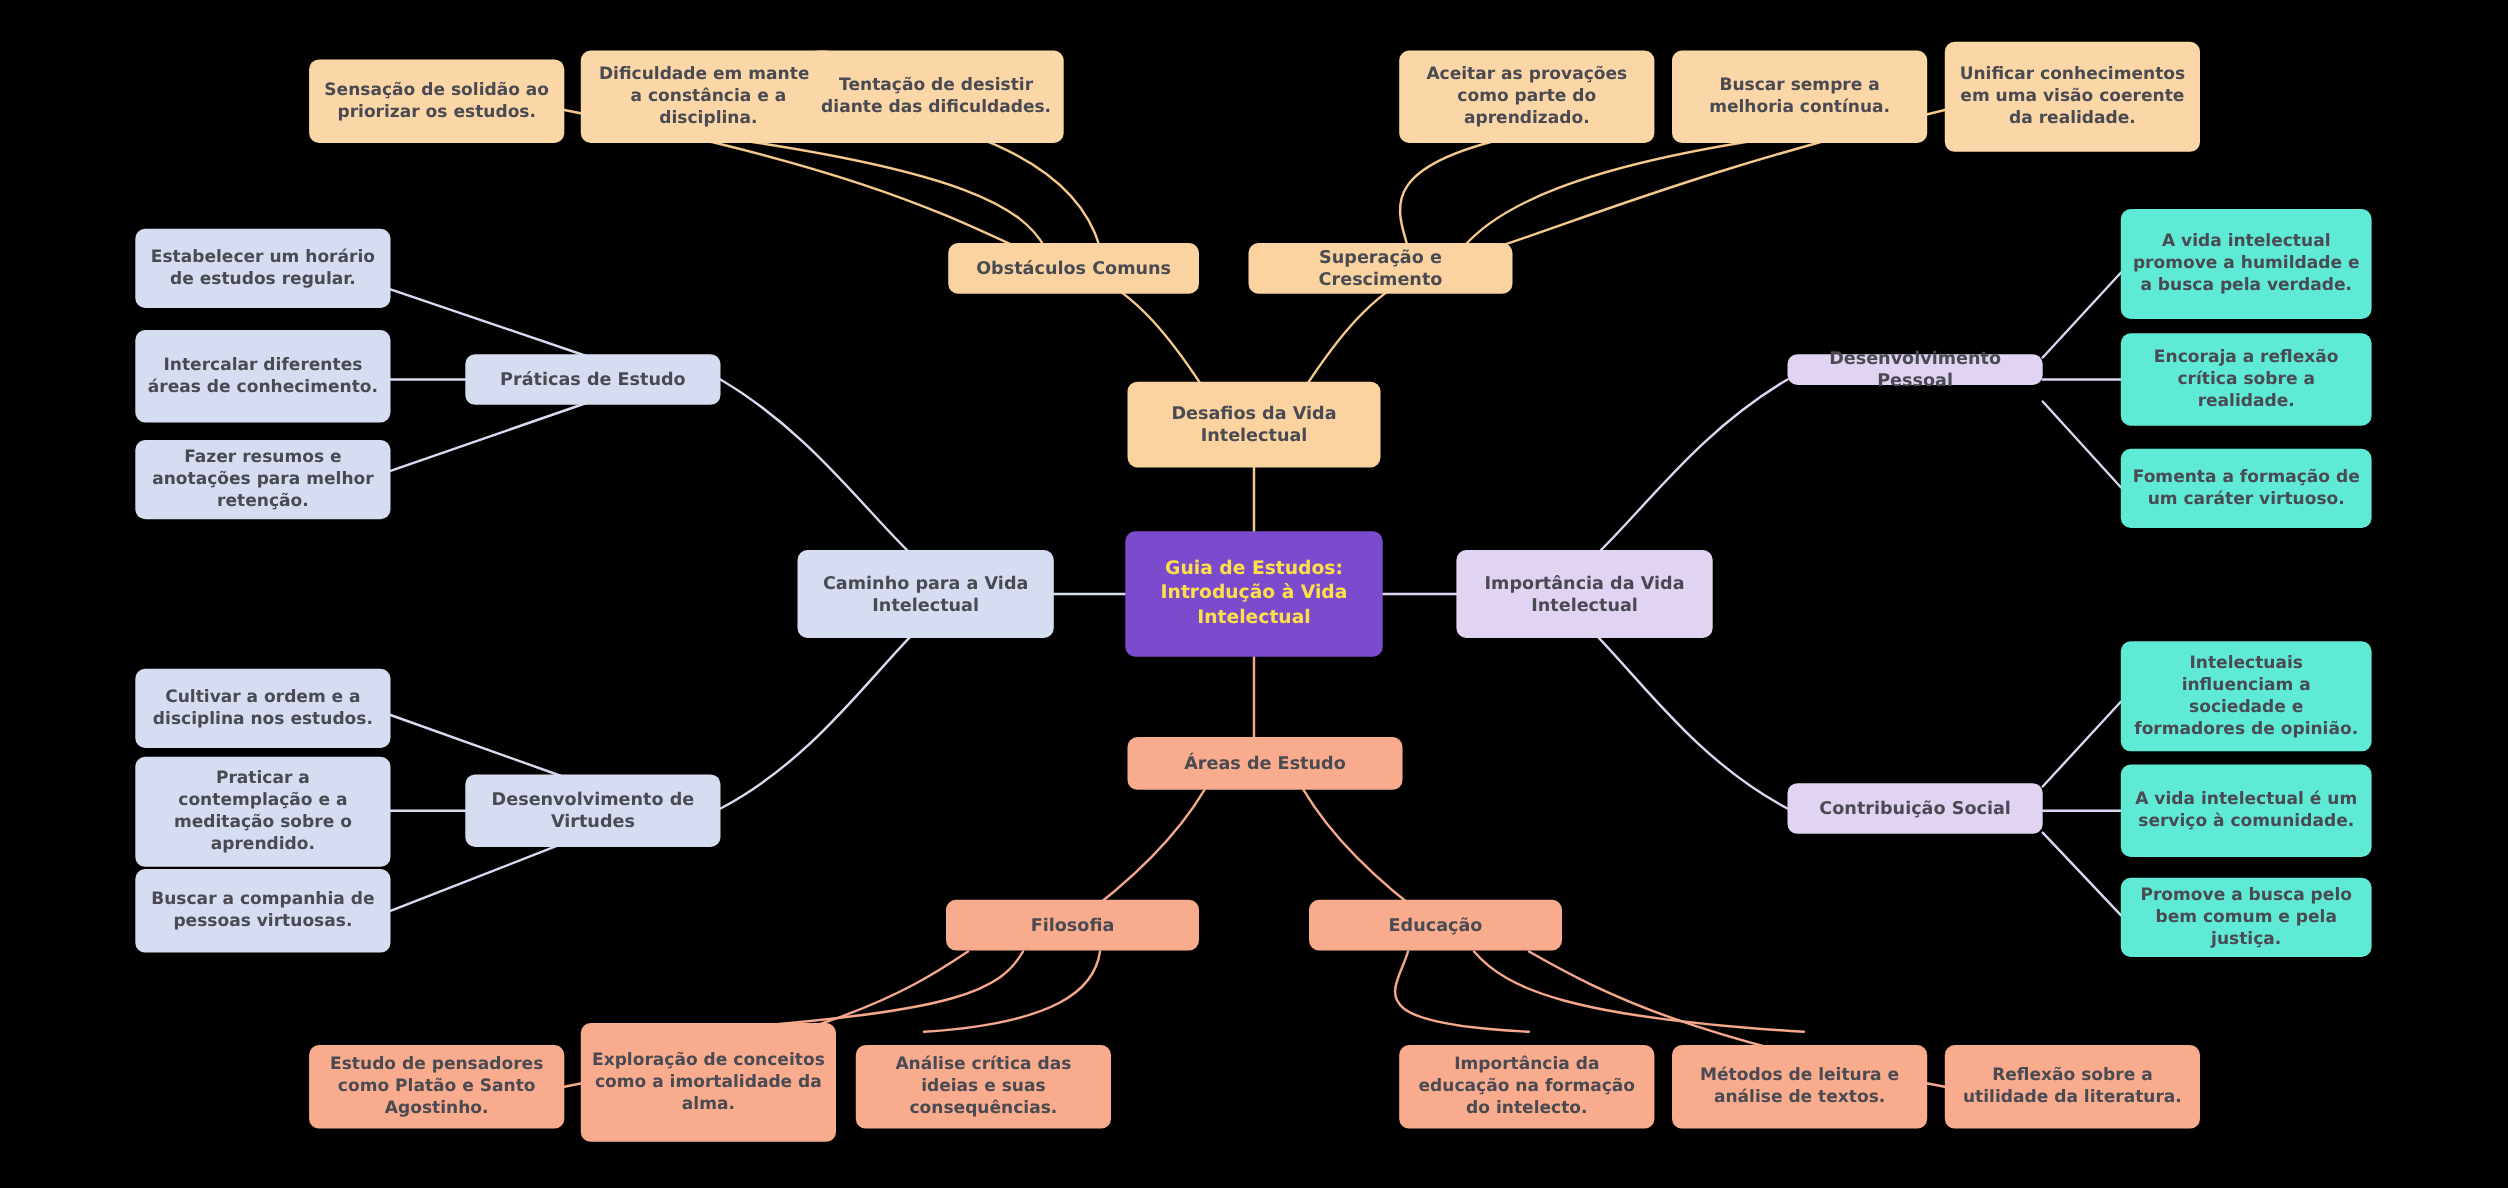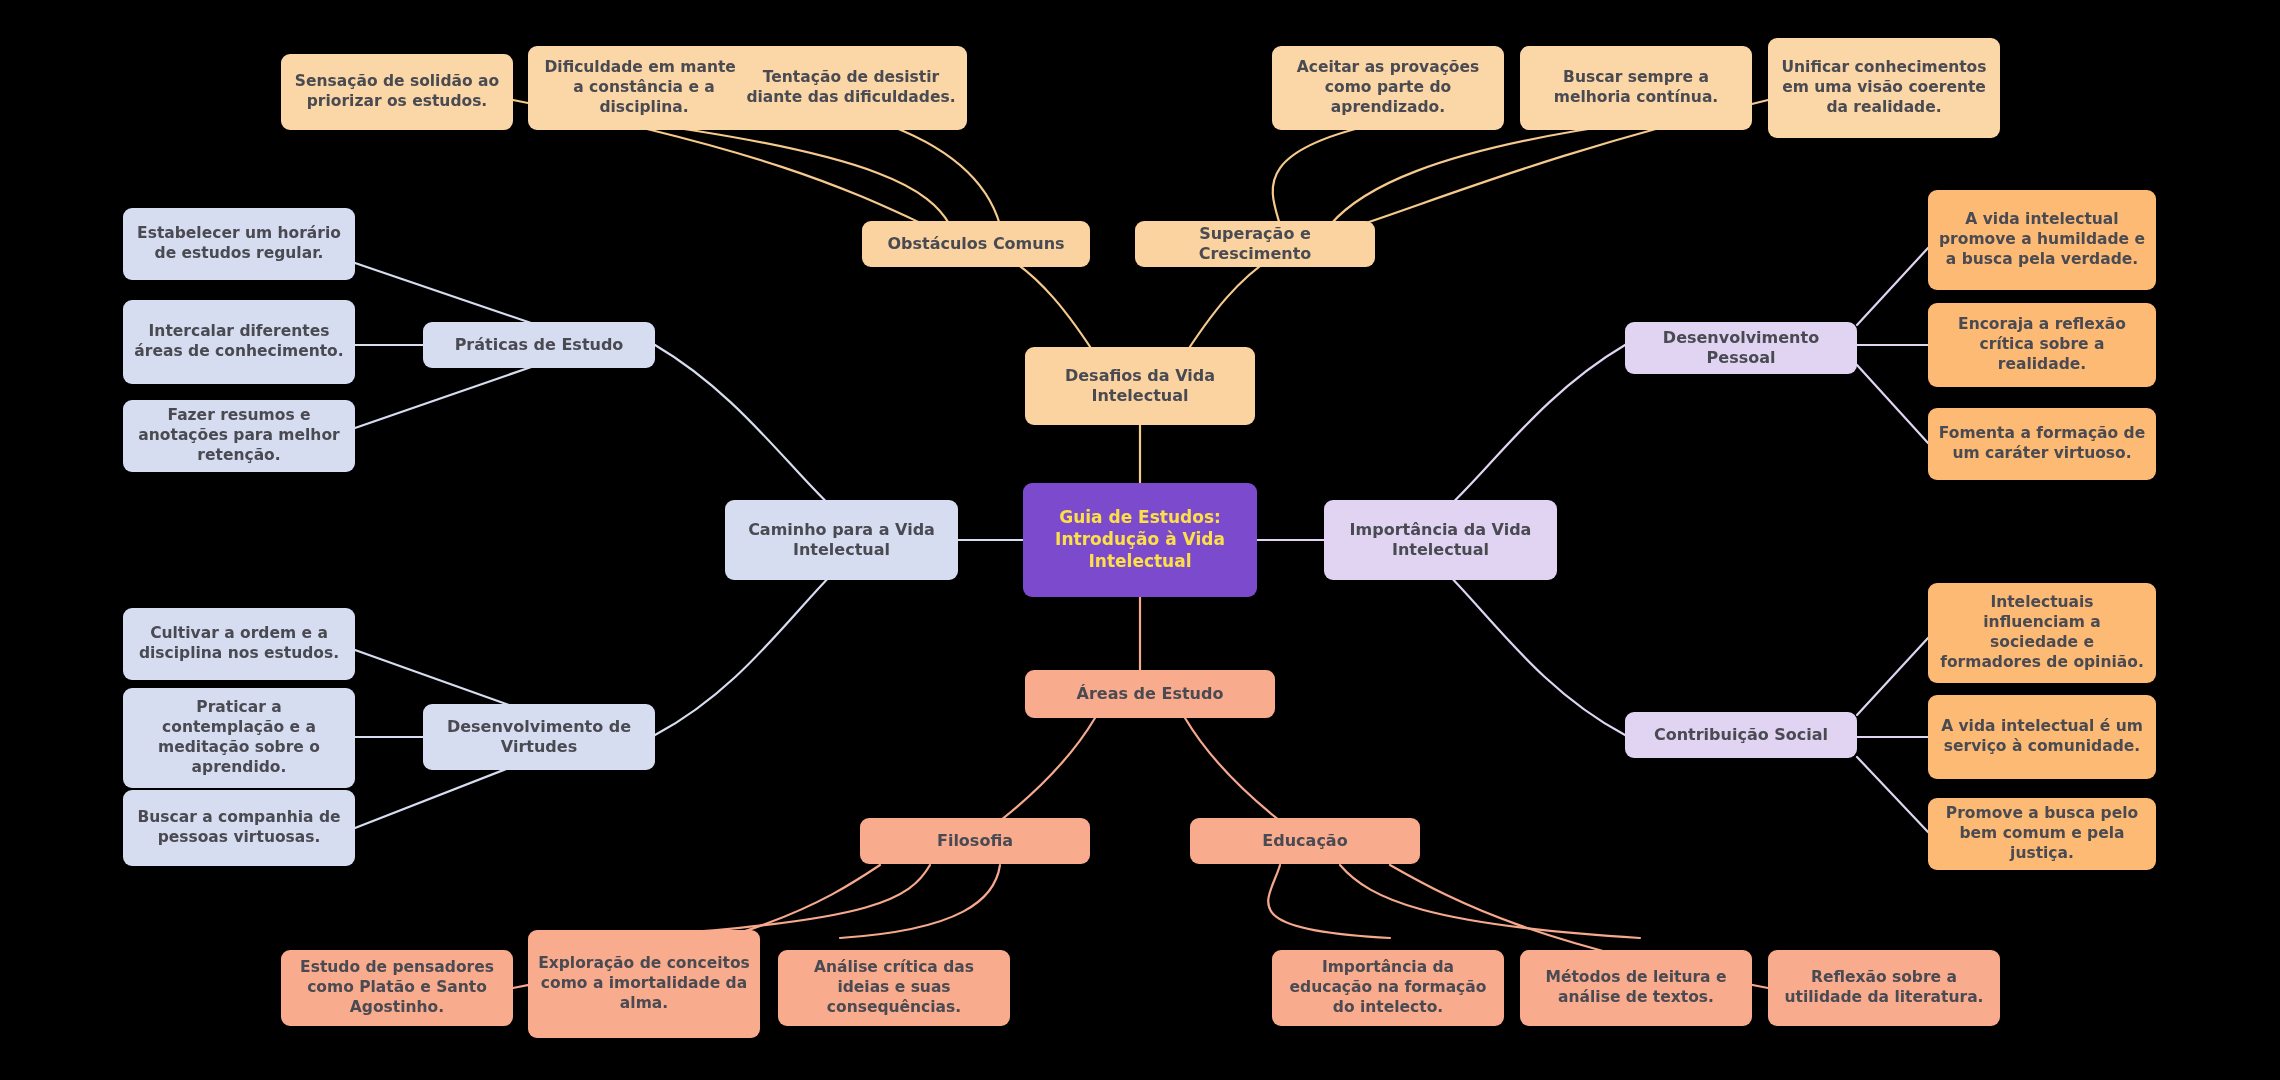--- a/index.html
+++ b/index.html
@@ -13,21 +13,21 @@
     position:absolute;box-sizing:border-box;
     display:flex;align-items:center;justify-content:center;
     text-align:center;border-radius:9px;
     color:#4a4a52;font-weight:bold;line-height:1.28;
     padding:6px 10px;z-index:5;
   }
   .n-root{background:#7c4bcd;color:#fde047;font-size:17px;}
   .n-blue{background:#d7ddf0;font-size:16px;}
   .n-blue-leaf{background:#d7ddf0;font-size:15.5px;}
   .n-purple{background:#e0d4f2;font-size:16px;}
-  .n-purple-leaf{background:#fdba74;font-size:15.5px;}
+  .n-purple-leaf{background:#5eead4;font-size:15.5px;}
   .n-orange{background:#fad3a0;font-size:16px;}
   .n-orange-leaf{background:#fbd6a6;font-size:15.5px;}
   .n-salmon{background:#f9ab8d;font-size:16px;}
   .n-salmon-leaf{background:#f9ab8d;font-size:15.5px;}
 </style>
 </head>
 <body>
 
 <div id="stage">
 
@@ -146,21 +146,21 @@
     <span>Buscar sempre a melhoria contínua.</span>
   </div>
   <div class="node n-orange-leaf" style="left:1768px;top:38px;width:232px;height:100px;text-align:center;">
     <span>Unificar conhecimentos em uma visão coerente da realidade.</span>
   </div>
 
   <div class="node n-purple" style="left:1324px;top:500px;width:233px;height:80px;">
     <span>Importância da Vida Intelectual</span>
   </div>
 
-  <div class="node n-purple" style="left:1625px;top:322px;width:232px;height:52px;">
+  <div class="node n-purple" style="left:1625px;top:322px;width:232px;height:28px;">
     <span>Desenvolvimento Pessoal</span>
   </div>
   <div class="node n-purple-leaf" style="left:1928px;top:190px;width:228px;height:100px;">
     <span>A vida intelectual promove a humildade e a busca pela verdade.</span>
   </div>
   <div class="node n-purple-leaf" style="left:1928px;top:303px;width:228px;height:84px;">
     <span>Encoraja a reflexão crítica sobre a realidade.</span>
   </div>
   <div class="node n-purple-leaf" style="left:1928px;top:408px;width:228px;height:72px;">
     <span>Fomenta a formação de um caráter virtuoso.</span>

